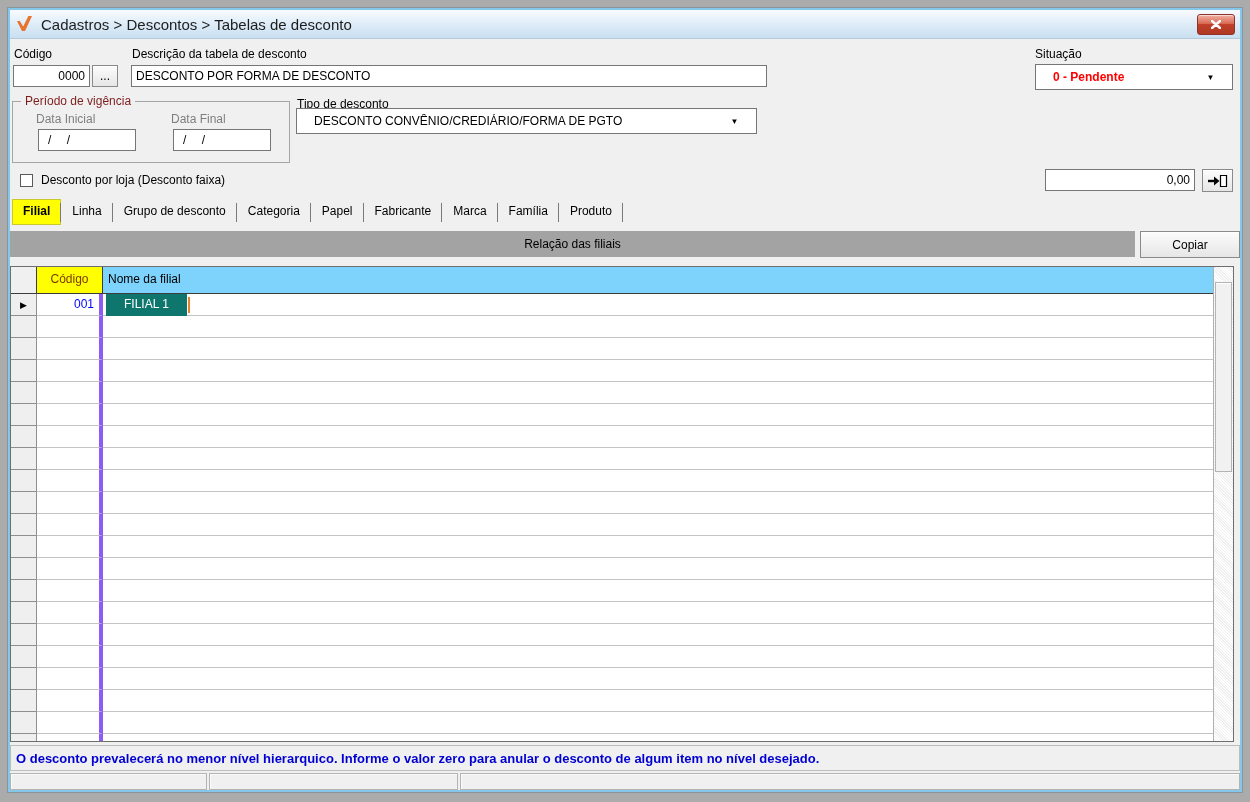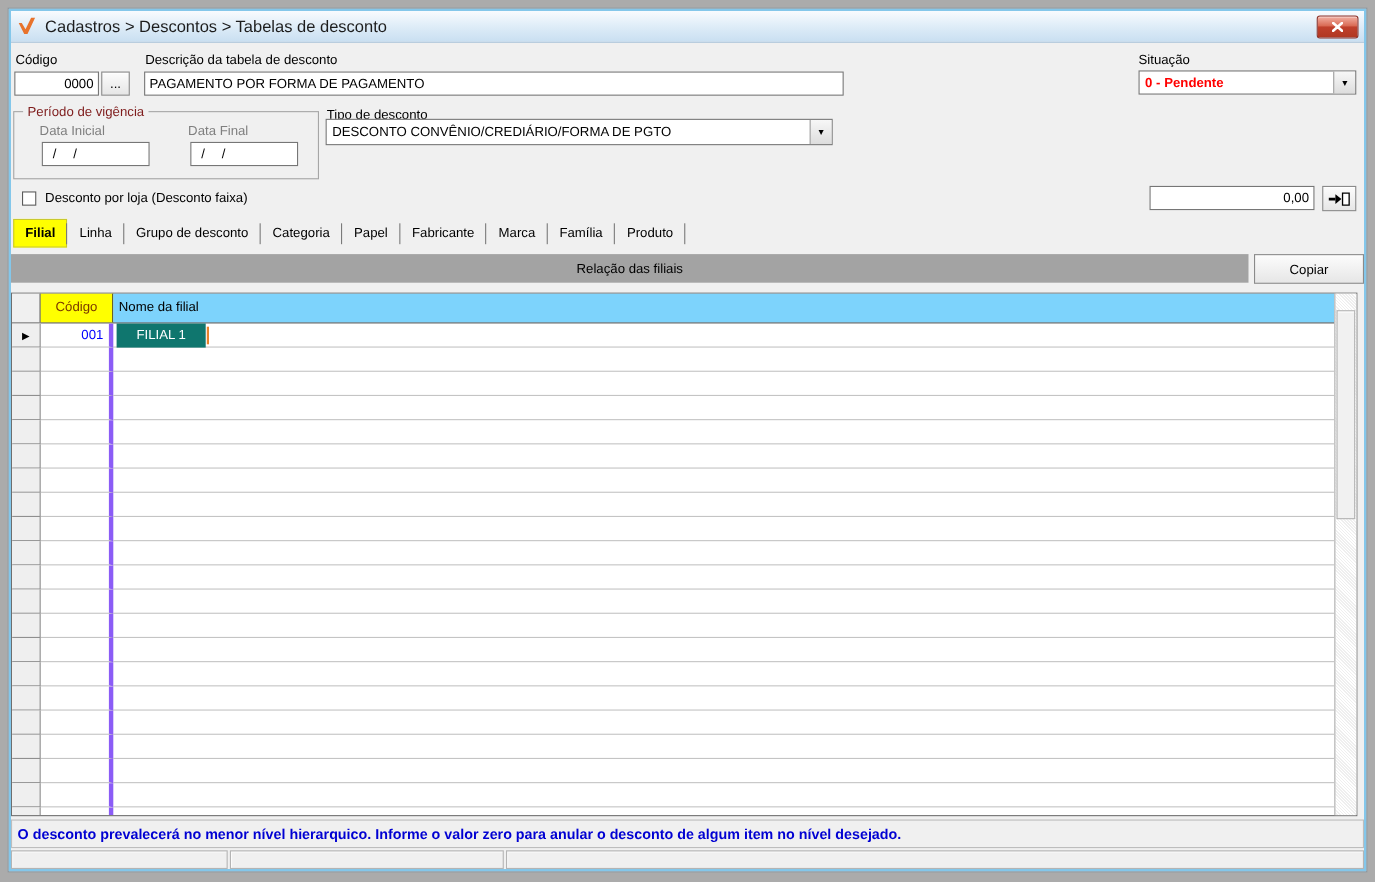--- a/index.html
+++ b/index.html
@@ -42,21 +42,21 @@
   .lbl{position:absolute;white-space:nowrap;color:#000;}
   .lbl.gray{color:#7f7f7f;}
   .lbl.underline{text-decoration:underline;}
   .field{
     position:absolute;background:#fff;border:1px solid #767676;
     box-sizing:border-box;display:flex;align-items:center;
     padding:0 4px;overflow:hidden;white-space:nowrap;
   }
   .field.right{justify-content:flex-end;}
   .datefield{letter-spacing:6px;padding-left:9px;}
-  .combo{padding:0;}
+  .combo{padding:12px;}
   .combo .val{flex:1;padding:0 5px;overflow:hidden;white-space:nowrap;}
   .combo .arrow{
     width:19px;align-self:stretch;
     background:linear-gradient(#f7f7f7,#dddddd);
     border-left:1px solid #9a9a9a;
     display:flex;align-items:center;justify-content:center;
     font-size:8px;color:#000;
   }
   .red-bold{color:#ff0000;font-weight:bold;}
   .btn{
@@ -167,21 +167,21 @@
     </div>
   </div>
 
   <div class="client">
 
     <span class="lbl" style="left:4px;top:8px;">Código</span>
     <div class="field right" style="left:3px;top:26px;width:77px;height:22px;">0000</div>
     <div class="btn" style="left:82px;top:26px;width:26px;height:22px;">...</div>
 
     <span class="lbl" style="left:122px;top:8px;">Descrição da tabela de desconto</span>
-    <div class="field" style="left:121px;top:26px;width:636px;height:22px;">PAGAMENTO POR FORMA DE PAGAMENTO</div>
+    <div class="field" style="left:121px;top:26px;width:636px;height:22px;">DESCONTO POR FORMA DE DESCONTO</div>
 
     <span class="lbl" style="left:1025px;top:8px;">Situação</span>
     <div class="field combo" style="left:1025px;top:25px;width:198px;height:22px;">
       <span class="val red-bold">0 - Pendente</span>
       <span class="arrow">▼</span>
     </div>
 
     <div class="groupbox" style="left:2px;top:62px;width:278px;height:62px;">
       <span class="legend">Período de vigência</span>
     </div>

